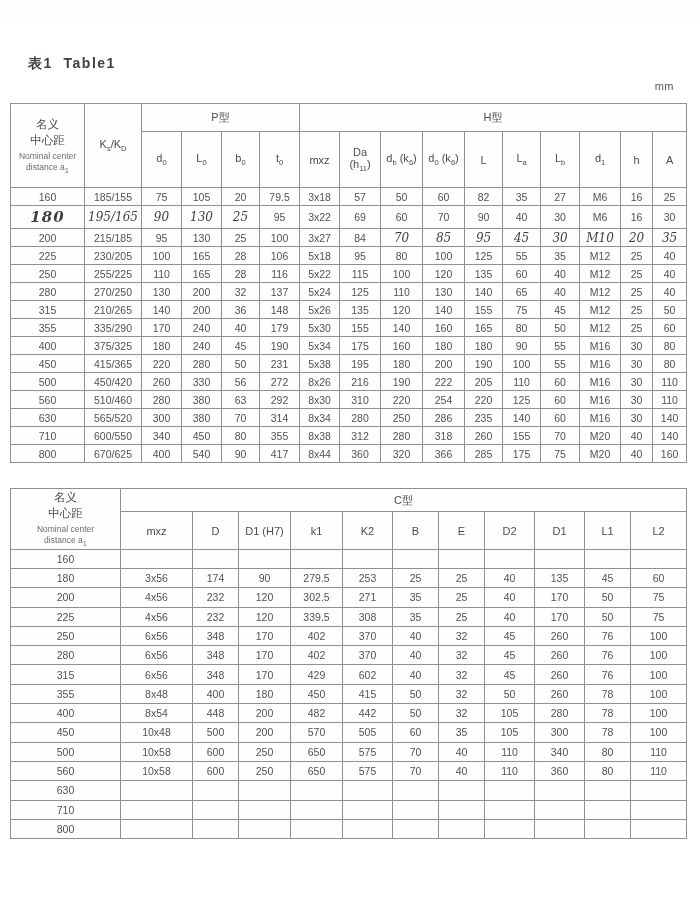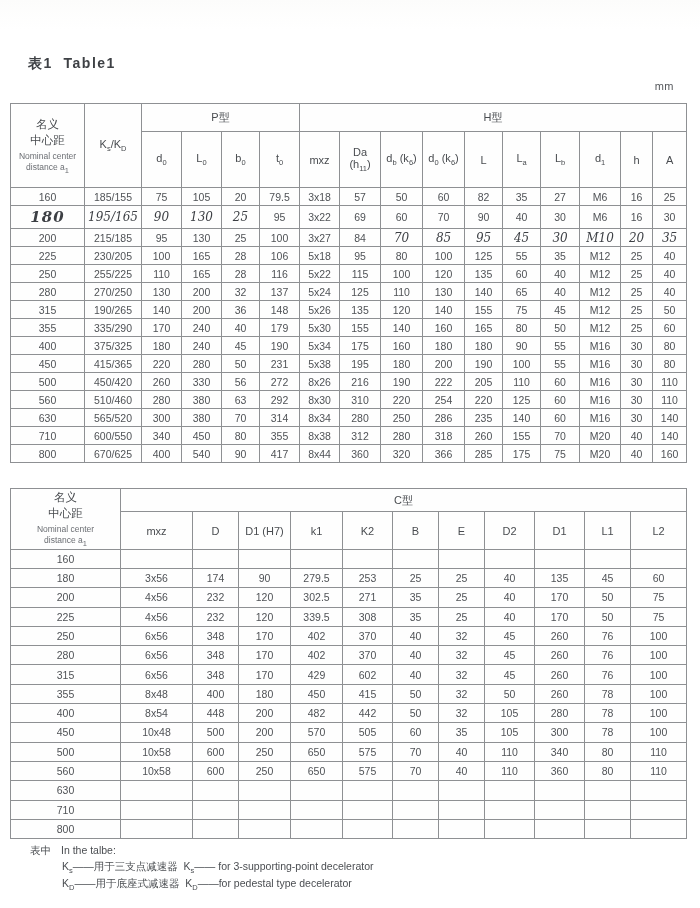--- a/index.html
+++ b/index.html
@@ -220,21 +220,21 @@
           <td>130</td>
           <td>140</td>
           <td>65</td>
           <td>40</td>
           <td>M12</td>
           <td>25</td>
           <td>40</td>
         </tr>
         <tr>
           <td>315</td>
-          <td>190/265</td>
+          <td>210/265</td>
           <td>140</td>
           <td>200</td>
           <td>36</td>
           <td>148</td>
           <td>5x26</td>
           <td>135</td>
           <td>120</td>
           <td>140</td>
           <td>155</td>
           <td>75</td>
@@ -634,21 +634,14 @@
           <td></td>
           <td></td>
           <td></td>
           <td></td>
           <td></td>
           <td></td>
         </tr>
       </tbody>
   </table>
 
-  <div class="foot">
-    <div>
-      <span class="lbl-zh">表中</span><span>In the talbe:</span>
-    </div>
-    <div class="indent">K<sub>s</sub>——用于三支点减速器&nbsp;&nbsp;K<sub>s</sub>—— for 3-supporting-point decelerator</div>
-    <div class="indent">K<sub>D</sub>——用于底座式减速器&nbsp;&nbsp;K<sub>D</sub>——for pedestal type decelerator</div>
-  </div>
 
 </div>
 
 </body></html>

